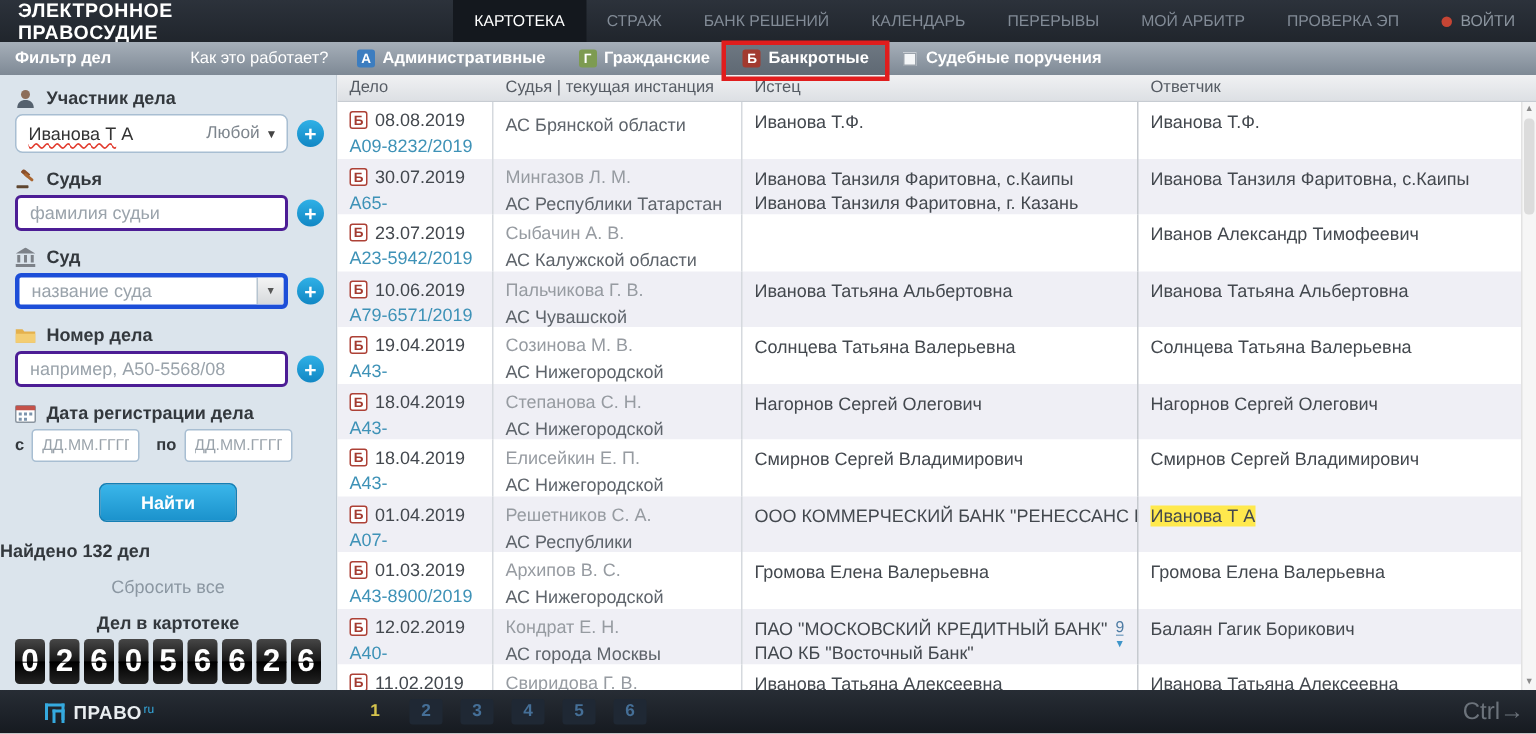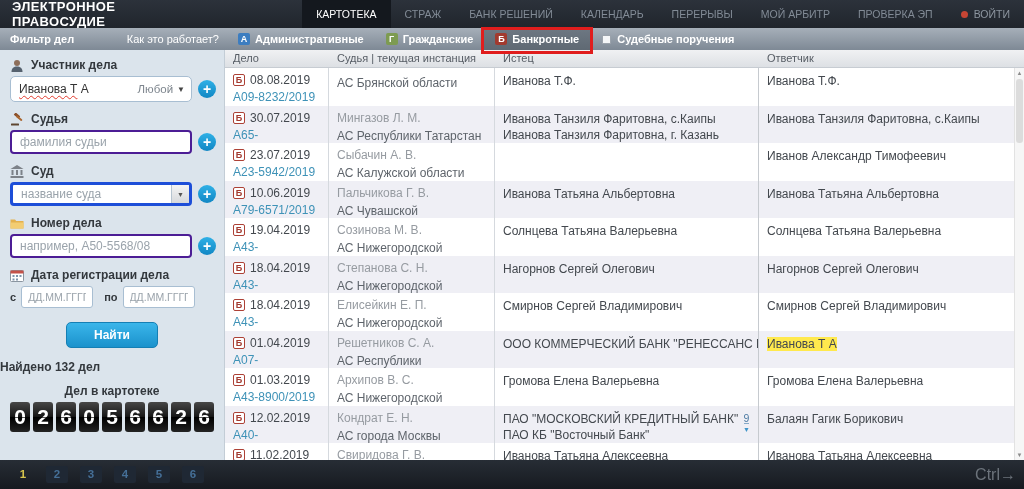--- a/index.html
+++ b/index.html
@@ -252,20 +252,21 @@
   </div>
   <div class="date-row">
     <span>с</span>
     <input class="date-input" placeholder="ДД.ММ.ГГГГ" style="">
     <span style="margin-left:6px;">по</span>
     <input class="date-input" placeholder="ДД.ММ.ГГГГ" style="">
   </div>
 
   <button class="find-btn">Найти</button>
   <div class="found-txt">Найдено 132 дел</div>
+  <div class="reset-link">Сбросить все</div>
   <div class="counter-label">Дел в картотеке</div>
   <div class="counter" id="counter">
       <span class="digit">0</span>
       <span class="digit">2</span>
       <span class="digit">6</span>
       <span class="digit">0</span>
       <span class="digit">5</span>
       <span class="digit">6</span>
       <span class="digit">6</span>
       <span class="digit">2</span>
@@ -493,20 +494,25 @@
       </div>
     </div>
   <div class="vscroll">
     <div class="vs-arrow vs-up">▲</div>
     <div class="vs-thumb"></div>
     <div class="vs-arrow vs-down">▼</div>
   </div>
 </div>
 
 <div class="footer">
+  <div class="logo">
+    <span class="logo-mark"></span>
+    <span class="logo-text">ПРАВО</span>
+    <span class="logo-sup">ru</span>
+  </div>
   <div class="pager" id="pager">
       <div class="page active">1</div>
       <div class="page">2</div>
       <div class="page">3</div>
       <div class="page">4</div>
       <div class="page">5</div>
       <div class="page">6</div>
     </div>
   <div class="kbd-hint">Ctrl→</div>
 </div>

